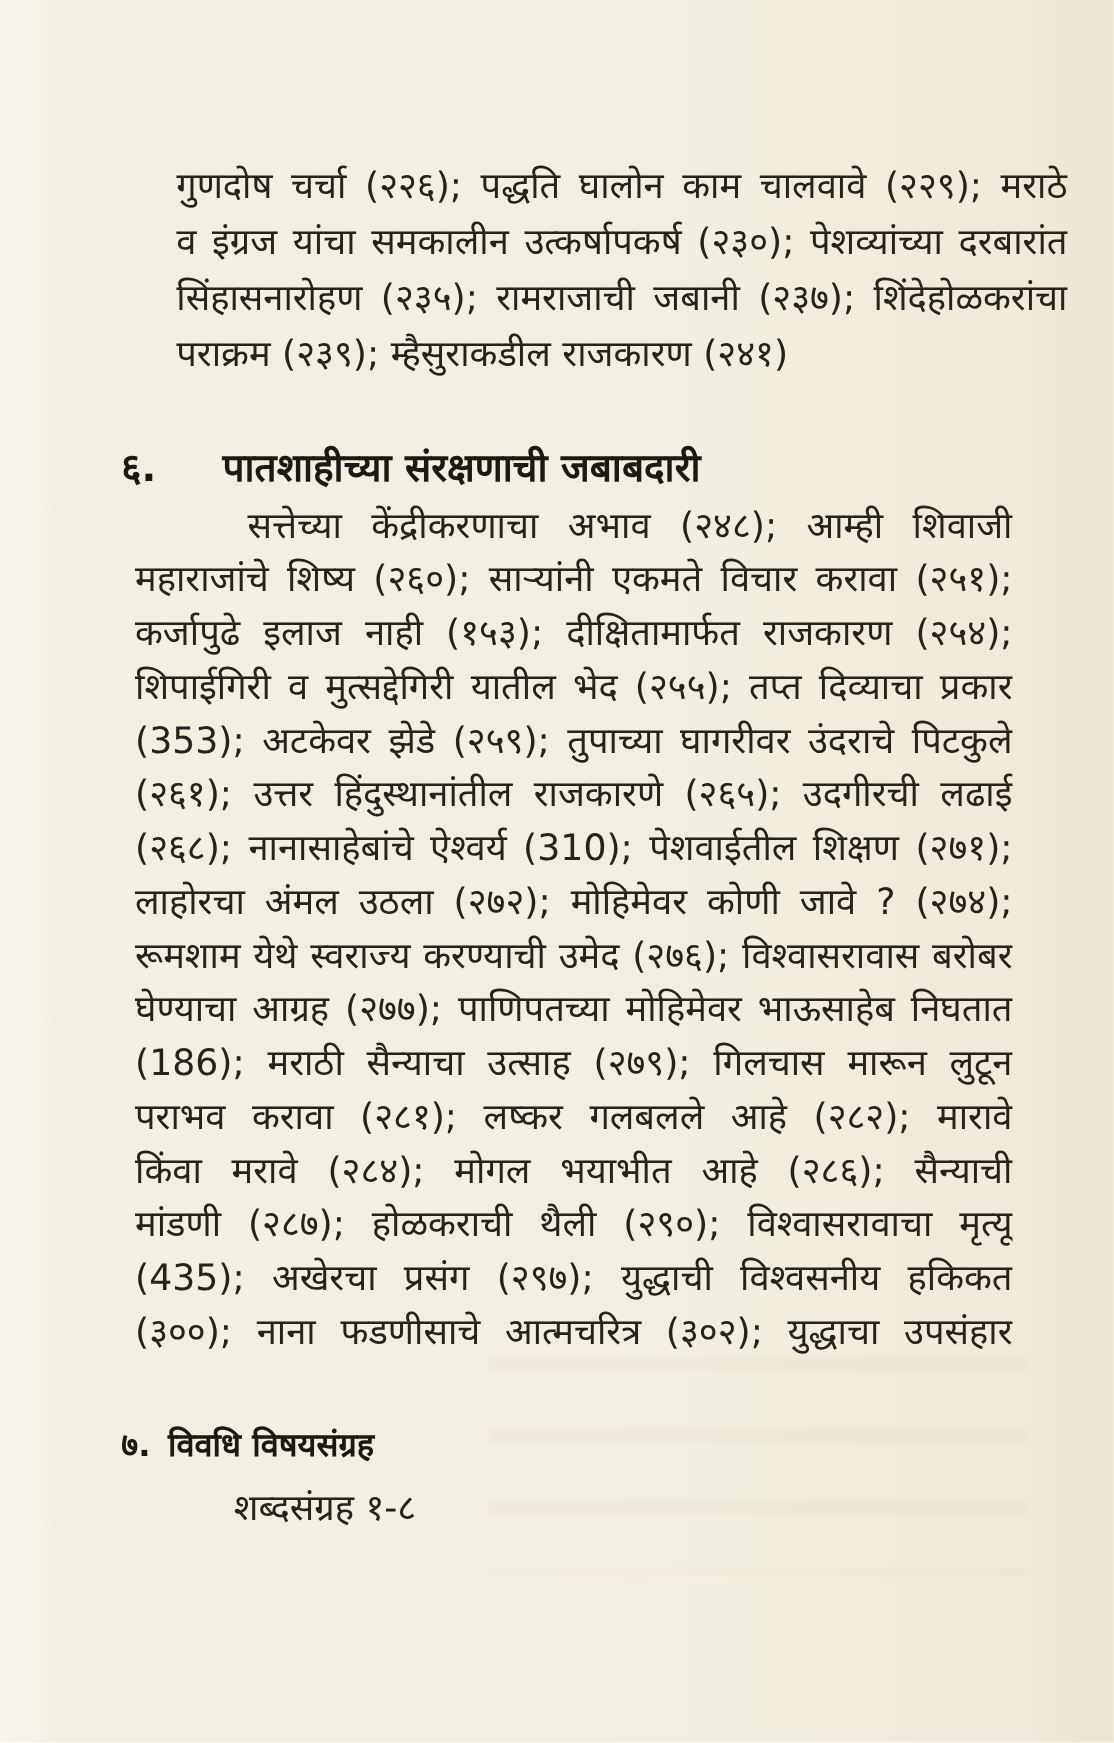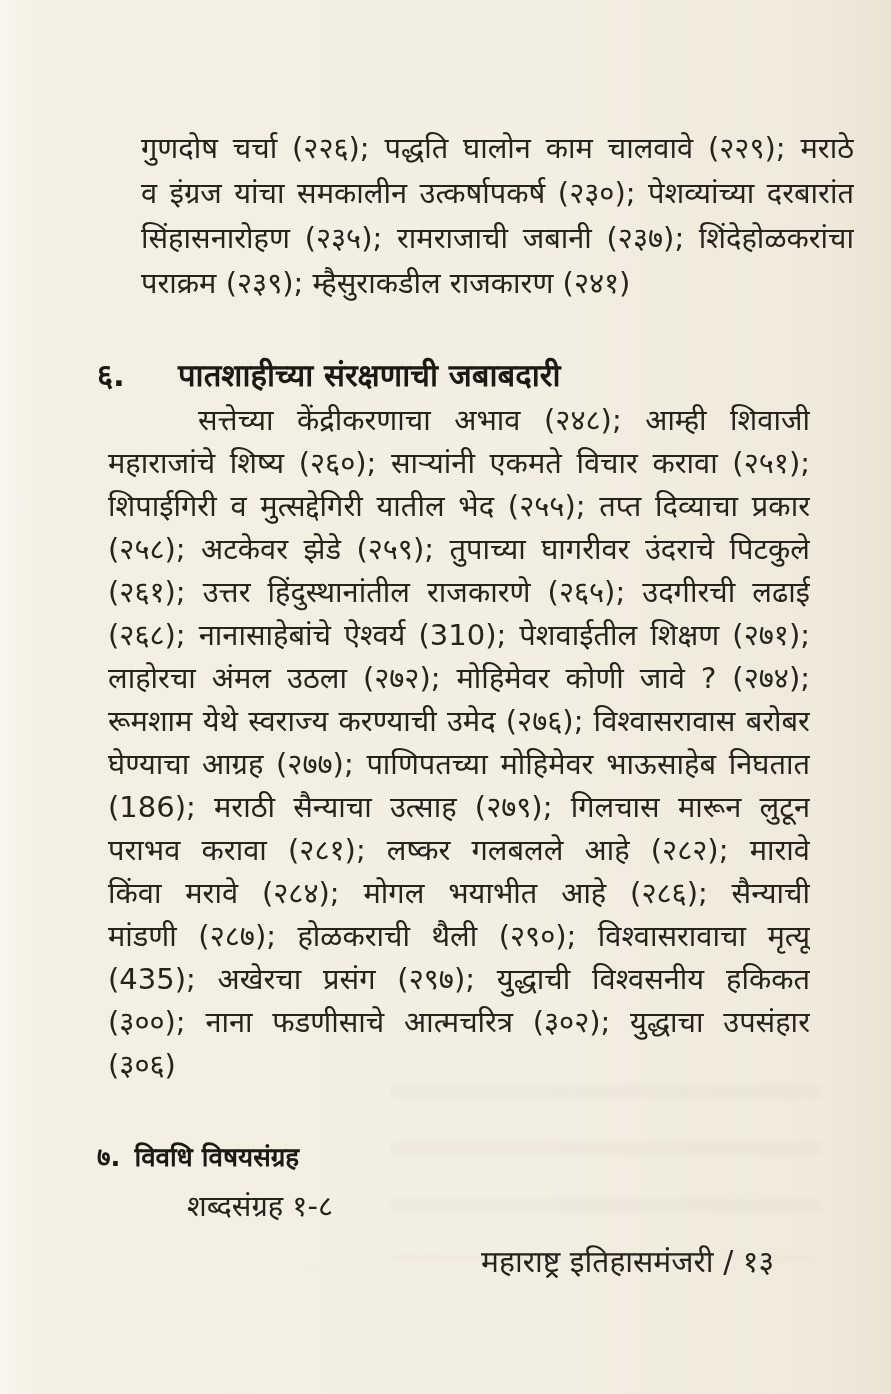--- a/index.html
+++ b/index.html
@@ -101,41 +101,38 @@
     </div>
 
   <div class="textblock heading pos-head6">
     <span class="h-num">६.</span>
     <span class="h-title">पातशाहीच्या संरक्षणाची जबाबदारी</span>
   </div>
 
   <div class="textblock para para2 pos-para2">
       <div class="line indent">सत्तेच्या केंद्रीकरणाचा अभाव (२४८); आम्ही शिवाजी</div>
       <div class="line">महाराजांचे शिष्य (२६०); साऱ्यांनी एकमते विचार करावा (२५१);</div>
+      <div class="line">कर्जापुढे इलाज नाही (१५३); दीक्षितामार्फत राजकारण (२५४);</div>
       <div class="line">शिपाईगिरी व मुत्सद्देगिरी यातील भेद (२५५); तप्त दिव्याचा प्रकार</div>
-      <div class="line">(२५८); अटकेवर झेडे (२५९); तुपाच्या घागरीवर उंदराचे पिटकुले</div>
+      <div class="line">(353); अटकेवर झेडे (२५९); तुपाच्या घागरीवर उंदराचे पिटकुले</div>
       <div class="line">(२६१); उत्तर हिंदुस्थानांतील राजकारणे (२६५); उदगीरची लढाई</div>
       <div class="line">(२६८); नानासाहेबांचे ऐश्वर्य (310); पेशवाईतील शिक्षण (२७१);</div>
       <div class="line">लाहोरचा अंमल उठला (२७२); मोहिमेवर कोणी जावे ? (२७४);</div>
       <div class="line">रूमशाम येथे स्वराज्य करण्याची उमेद (२७६); विश्वासरावास बरोबर</div>
       <div class="line">घेण्याचा आग्रह (२७७); पाणिपतच्या मोहिमेवर भाऊसाहेब निघतात</div>
       <div class="line">(186); मराठी सैन्याचा उत्साह (२७९); गिलचास मारून लुटून</div>
       <div class="line">पराभव करावा (२८१); लष्कर गलबलले आहे (२८२); मारावे</div>
       <div class="line">किंवा मरावे (२८४); मोगल भयाभीत आहे (२८६); सैन्याची</div>
       <div class="line">मांडणी (२८७); होळकराची थैली (२९०); विश्वासरावाचा मृत्यू</div>
       <div class="line">(435); अखेरचा प्रसंग (२९७); युद्धाची विश्वसनीय हकिकत</div>
       <div class="line">(३००); नाना फडणीसाचे आत्मचरित्र (३०२); युद्धाचा उपसंहार</div>
-      <div class="line last">(३०६)</div>
     </div>
 
   <div class="textblock heading2 pos-head7">
     <span class="h-num">७.</span><span class="h-title">विवधि विषयसंग्रह</span>
   </div>
 
   <div class="textblock subitem pos-subitem">शब्दसंग्रह १-८</div>
 
-  <div class="footer">
-    <span>महाराष्ट्र इतिहासमंजरी</span><span> / </span><span>१३</span>
-  </div>
 
   <div class="bleed"></div>
 
 </div>
 
 </body></html>

